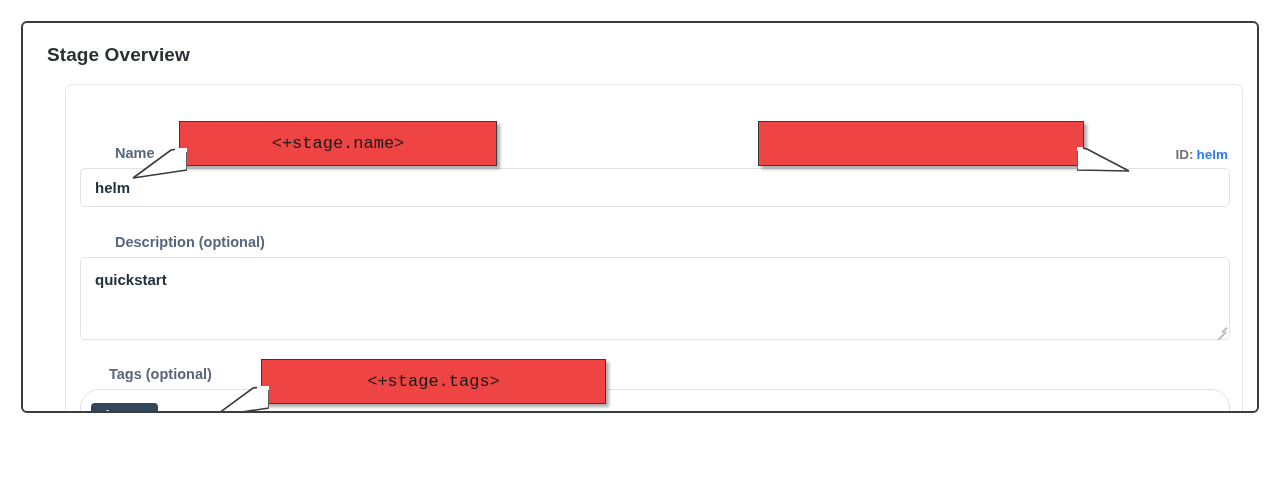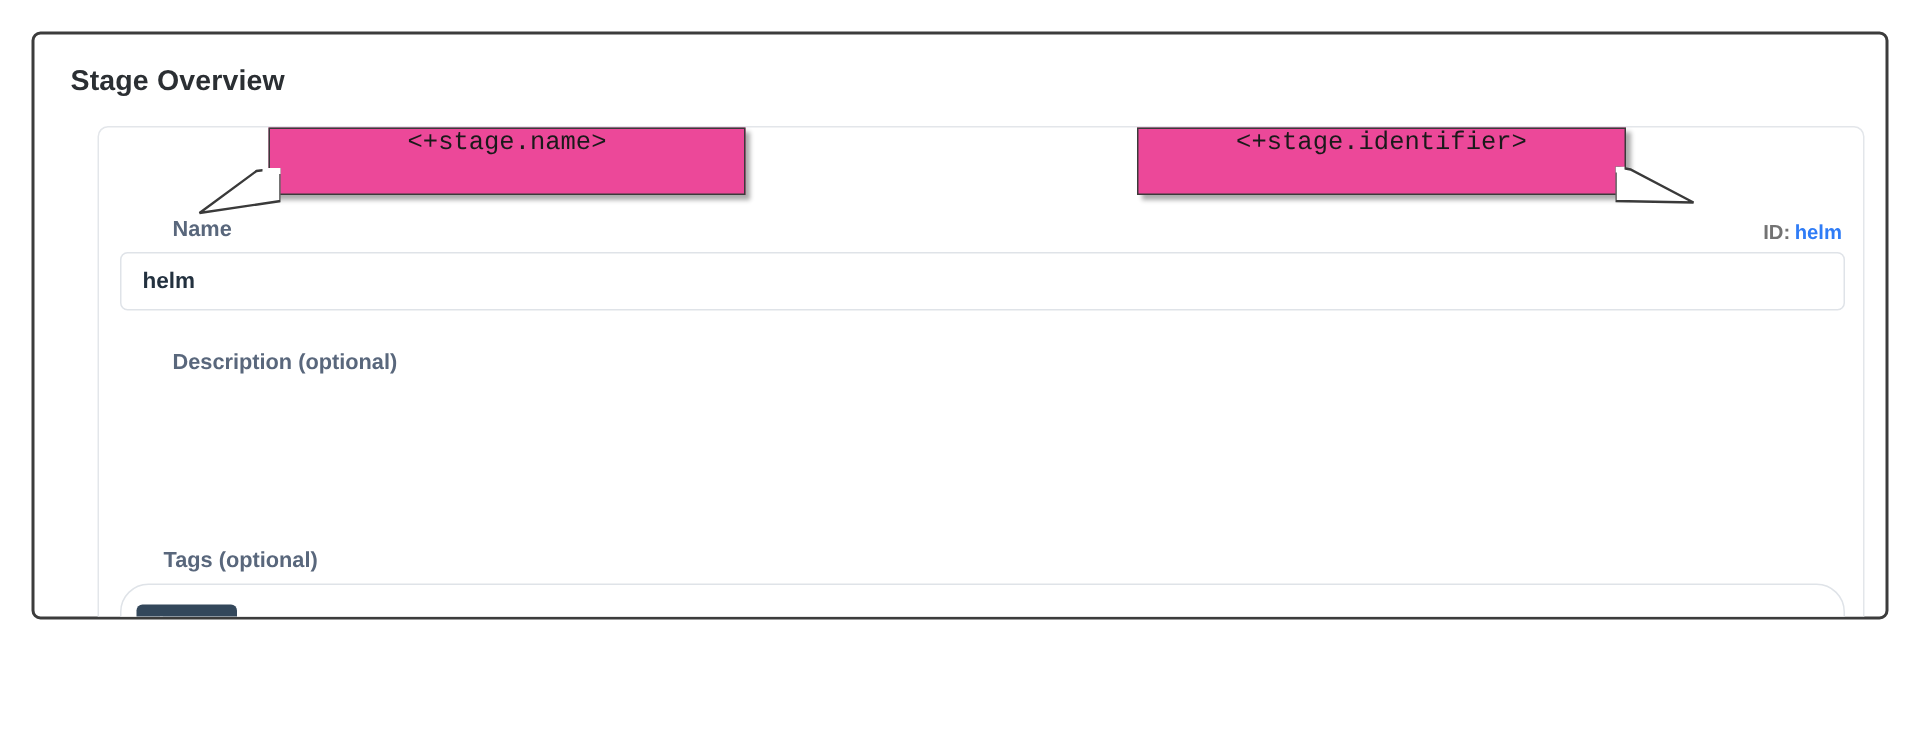--- a/index.html
+++ b/index.html
@@ -140,32 +140,33 @@
     color: #8d99a6;
     font-size: 14px;
     font-weight: normal;
     margin-left: 8px;
     line-height: 1;
   }
 
   
   .callout {
     position: absolute;
-    background: #ec4899;
+    background: #ef4444;
     border: 1.6px solid #3a3a3a;
     box-shadow: 3px 3px 3px rgba(0,0,0,0.33);
     font-family: "Liberation Mono", monospace;
     font-size: 17px;
     color: #1a1a1a;
     display: flex;
-    align-items: flex-start;
+    align-items: center;
     justify-content: center;
     letter-spacing: 0px;
     white-space: nowrap;
     box-sizing: border-box;
+    margin-top: 36px;
   }
 
   
   .tail-bl {
     position: absolute;
     left: -49px;
     bottom: -17px;
     width: 56px;
     height: 34px;
     overflow: visible;
@@ -194,20 +195,27 @@
     </div>
 
     <div class="field-label" style="left:14px; top:60px;">Name</div>
 
     <div class="text-input" style="left:14px; top:83px; width:1150px; height:39px;">
       <span>helm</span>
     </div>
 
     <div class="field-label" style="left:14px; top:149px;">Description (optional)</div>
 
+    <div class="text-area" style="left:14px; top:172px; width:1150px; height:83px;">
+      <span>quickstart</span>
+      <span class="resize-grip">
+        <i></i>
+          <i></i>
+      </span>
+    </div>
 
     <div class="field-label" style="left:8px; top:281px;text-align:right;">Tags (optional)</div>
 
     <div class="text-input" style="left:14px; top:304px; width:1150px; height:53px; padding:12px 10px;border-radius:19px;">
       <span class="tag-chip" style="position:relative; left:0; top:0;">
         <span>docs</span>
         <span class="chip-x">×</span>
       </span>
     </div>
 
@@ -217,24 +225,32 @@
     <span>&lt;+stage.name&gt;</span>
     <span class="tail-bl">
       <svg width="56" height="34" viewBox="0 0 56 34">
         <polygon points="56,0 56,22 2,30 40,2" fill="#ffffff" stroke="#3a3a3a" stroke-width="1.6" stroke-linejoin="miter"></polygon>
         <rect x="44" y="0" width="14" height="4" fill="#ffffff"></rect>
       </svg>
     </span>
   </div>
 
   <div class="callout" style="left:735px; top:62px; width:326px; height:45px;">
-    <span>&lt;+stage.identifier&gt;</span>
     <span class="tail-br">
       <svg width="62" height="34" viewBox="0 0 62 34">
         <polygon points="0,0 0,23 52,24 10,2" fill="#ffffff" stroke="#3a3a3a" stroke-width="1.6" stroke-linejoin="miter"></polygon>
         <rect x="0" y="0" width="6" height="4" fill="#ffffff"></rect>
       </svg>
     </span>
   </div>
 
 
+  <div class="callout" style="left:238px; top:300px; width:345px; height:45px;">
+    <span>&lt;+stage.tags&gt;</span>
+    <span class="tail-bl">
+      <svg width="56" height="34" viewBox="0 0 56 34">
+        <polygon points="56,0 56,22 2,30 40,2" fill="#ffffff" stroke="#3a3a3a" stroke-width="1.6" stroke-linejoin="miter"></polygon>
+        <rect x="44" y="0" width="14" height="4" fill="#ffffff"></rect>
+      </svg>
+    </span>
+  </div>
 
 </div>
 
 </body></html>

